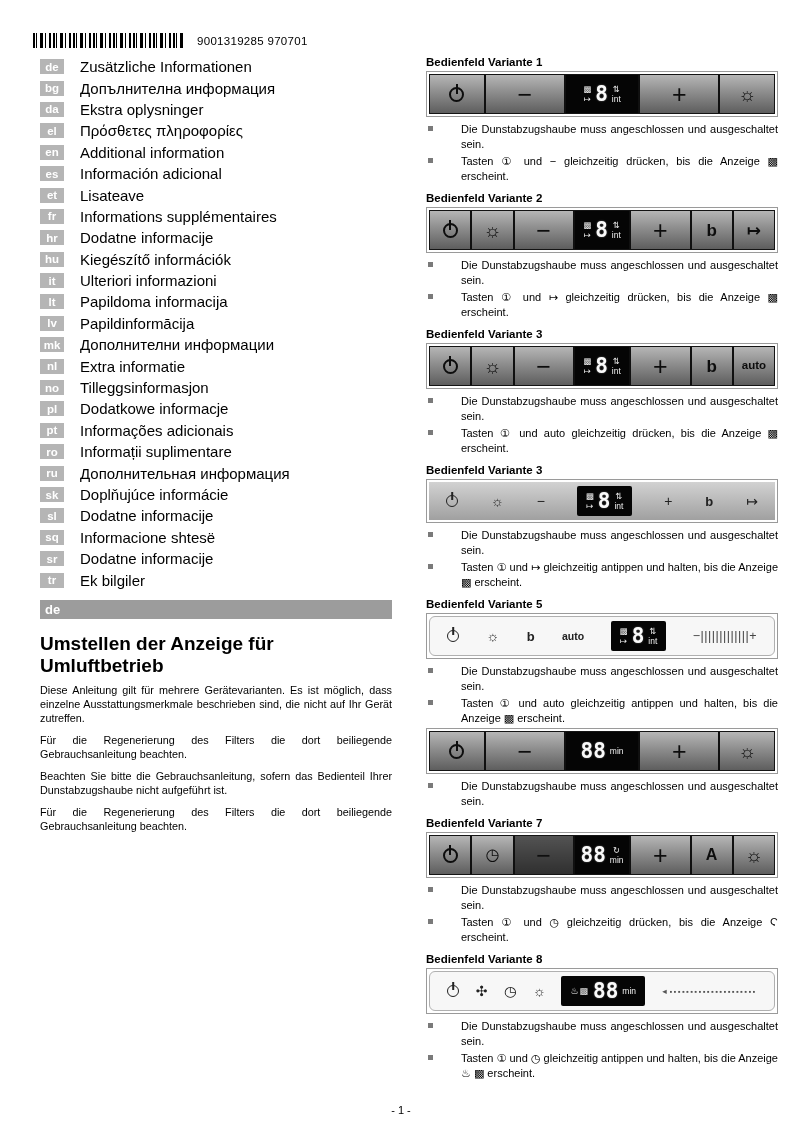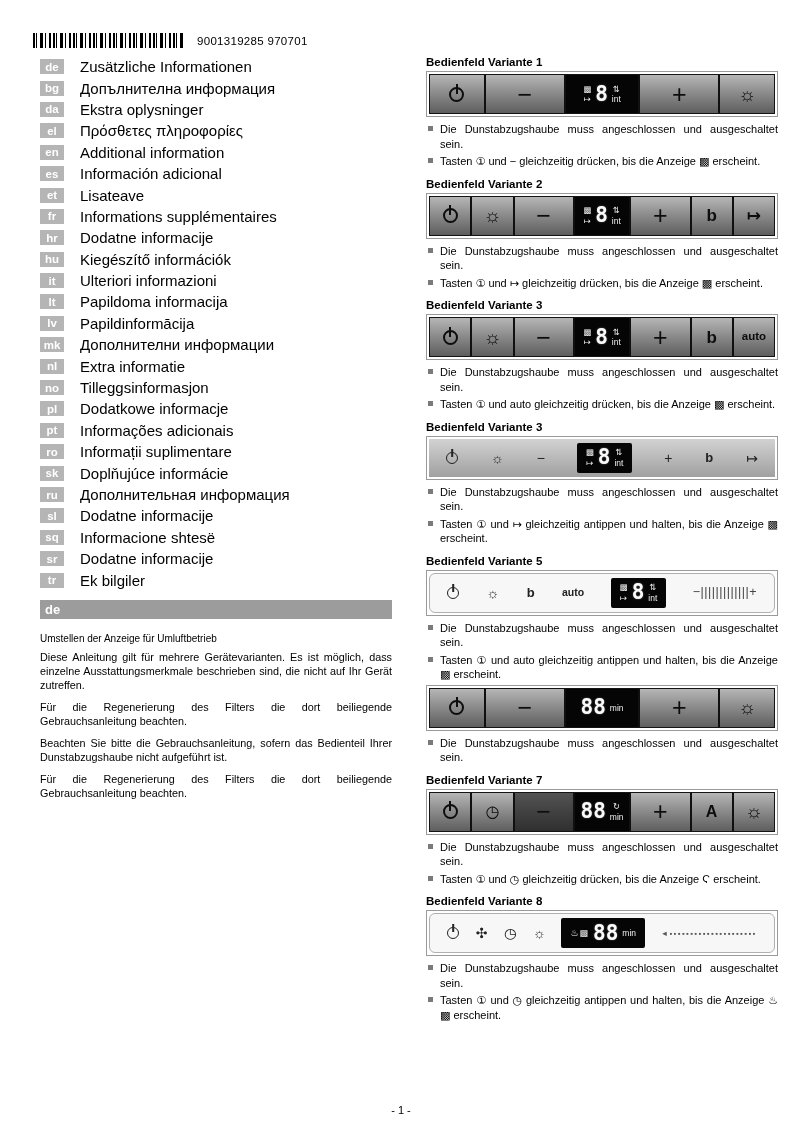--- a/index.html
+++ b/index.html
@@ -19,21 +19,21 @@
 
   
   .lang-row{display:flex;align-items:center;height:21.4px;}
   .lang-badge{flex:0 0 24px;width:24px;height:15px;background:#b5b5b5;color:#fff;
     font-size:11.5px;font-weight:bold;display:flex;align-items:center;justify-content:center;margin-right:16px;}
   .lang-label{font-weight:normal;font-size:15px;white-space:nowrap;}
 
   
   .de-bar{margin-top:9px;height:19px;background:#9c9c9c;color:#fff;font-weight:bold;font-size:13px;
     display:flex;align-items:center;padding-left:5px;}
-  .de-title{font-size:10px;font-weight:normal;margin:14px 0 6px 0;}
+  .de-title{font-size:19px;font-weight:bold;margin:14px 0 6px 0;}
   .para{font-size:10.8px;line-height:1.3;text-align:justify;margin:0 0 8px 0;}
 
   
   .v-title{font-size:11.5px;font-weight:bold;margin:9px 0 3px 0;}
   .col-right section:first-child .v-title{margin-top:4px;}
 
   .panel-frame{border:1px solid #9a9a9a;background:#fff;padding:2px;margin:2px 0 5px 0;}
   .panel{display:flex;height:38px;align-items:stretch;}
 
   
@@ -85,21 +85,21 @@
   .display-box{background:#050505;border-radius:2px;height:30px;display:flex;align-items:center;
     padding:0 9px;margin:0 4px;color:#f5f5f5;}
   .disp{display:flex;align-items:center;gap:4px;}
   .seg-main{font-family:"DejaVu Sans Mono",monospace;font-weight:bold;font-size:21px;color:#fafafa;
     text-shadow:0 0 2px #ffffff66;line-height:1;}
   .seg-col{display:flex;flex-direction:column;align-items:center;line-height:1;gap:2px;}
   .seg-small{font-size:8.5px;color:#efefef;line-height:1;}
   .seg-icons{font-size:9px;color:#efefef;letter-spacing:1px;}
 
   
-  .bullet{display:flex;margin:0 0 3px 2px;}
+  .bullet{display:flex;margin:0 0 3px 2px;gap:21px;}
   .b-marker{flex:0 0 5px;width:5px;height:5px;background:#7a7a7a;margin:4px 7px 0 0;}
   .b-text{font-size:11px;line-height:1.32;text-align:justify;flex:1;}
 
   
   .page-num{position:absolute;left:0;right:0;bottom:18px;text-align:center;font-size:11px;}
 </style>
 </head>
 <body>
 
 <div class="page" data-name="document-page">
@@ -181,26 +181,26 @@
         </div>
         <div class="lang-row" data-name="language-row">
           <span class="lang-badge" data-name="language-code-badge">pt</span>
           <span class="lang-label" data-name="language-label">Informações adicionais</span>
         </div>
         <div class="lang-row" data-name="language-row">
           <span class="lang-badge" data-name="language-code-badge">ro</span>
           <span class="lang-label" data-name="language-label">Informații suplimentare</span>
         </div>
         <div class="lang-row" data-name="language-row">
+          <span class="lang-badge" data-name="language-code-badge">ru</span>
+          <span class="lang-label" data-name="language-label">Дополнительная информация</span>
+        </div>
+        <div class="lang-row" data-name="language-row">
           <span class="lang-badge" data-name="language-code-badge">sk</span>
           <span class="lang-label" data-name="language-label">Doplňujúce informácie</span>
-        </div>
-        <div class="lang-row" data-name="language-row">
-          <span class="lang-badge" data-name="language-code-badge">ru</span>
-          <span class="lang-label" data-name="language-label">Дополнительная информация</span>
         </div>
         <div class="lang-row" data-name="language-row">
           <span class="lang-badge" data-name="language-code-badge">sl</span>
           <span class="lang-label" data-name="language-label">Dodatne informacije</span>
         </div>
         <div class="lang-row" data-name="language-row">
           <span class="lang-badge" data-name="language-code-badge">sq</span>
           <span class="lang-label" data-name="language-label">Informacione shtesë</span>
         </div>
         <div class="lang-row" data-name="language-row">

